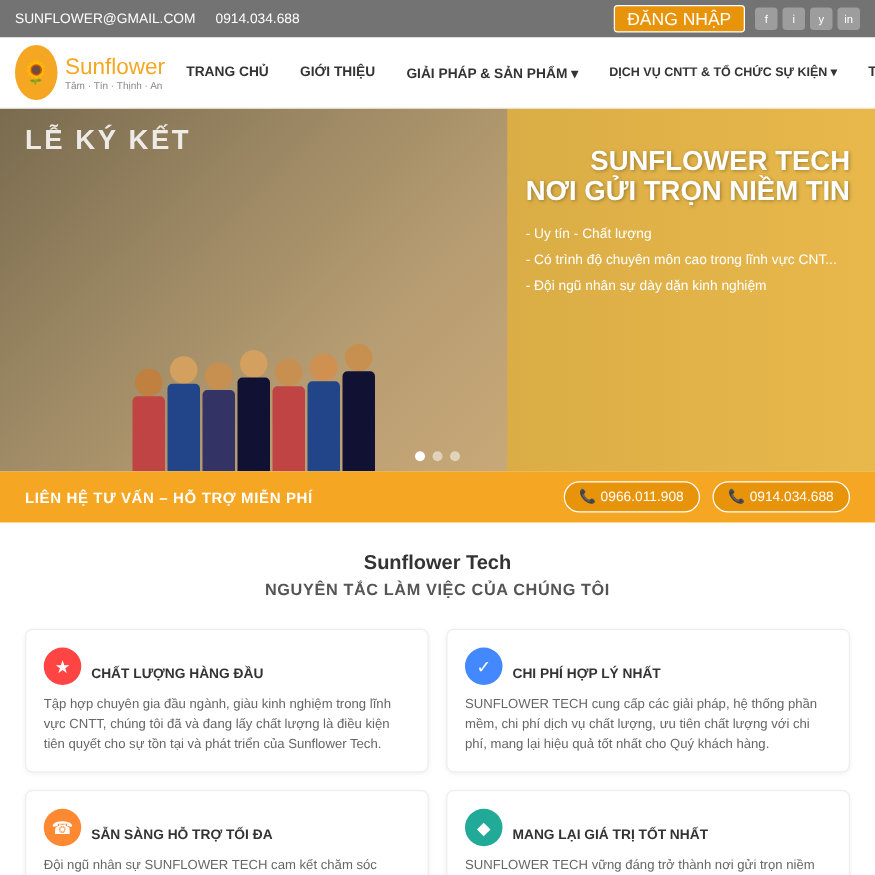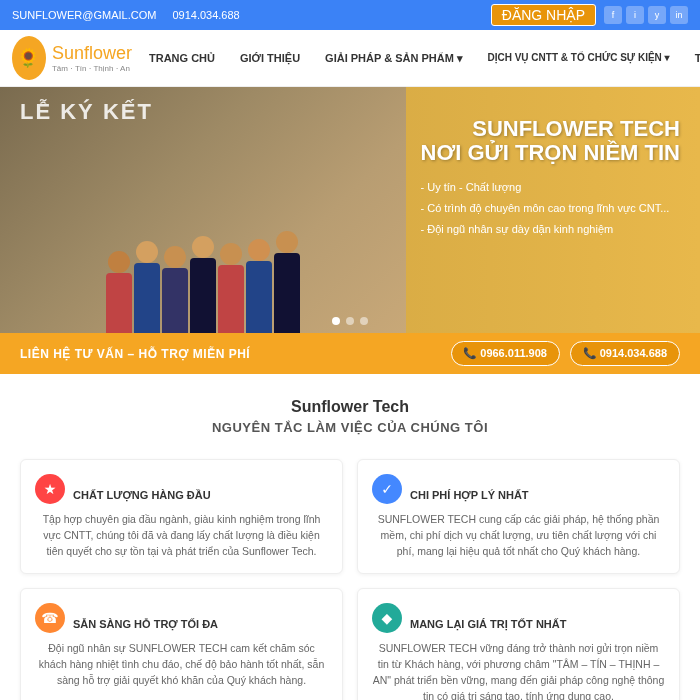--- a/index.html
+++ b/index.html
@@ -1,20 +1,20 @@
 <!DOCTYPE html>
 <html><head>
   <meta charset="utf-8">
   <style>
     * { box-sizing: border-box; margin: 0; padding: 0; }
     body { font-family: Arial, sans-serif; font-size: 13px; color: #333; width: 700px; overflow-x: hidden; }
 
     
     .top-bar {
-      background: #3b82f6;
+      background: #737373;
       display: flex;
       align-items: center;
       justify-content: space-between;
       padding: 4px 12px;
       font-size: 11px;
       color: #fff;
     }
     .top-bar-left { display: flex; gap: 16px; align-items: center; }
     .top-bar-right { display: flex; align-items: center; gap: 8px; }
     .login-btn {
@@ -62,21 +62,21 @@
       color: #333;
       cursor: pointer;
       padding: 4px 5px;
       white-space: nowrap;
       font-weight: 600;
     }
 
     
     .hero {
       position: relative;
-      height: 246px;
+      height: 290px;
       background: linear-gradient(to right, #c9a96e 0%, #d4a843 40%, #e8b84b 100%);
       overflow: hidden;
     }
     .hero-bg {
       position: absolute;
       left: 0; top: 0;
       width: 55%;
       height: 100%;
       background: linear-gradient(135deg, #8c7a5a 0%, #a08c6a 50%, #c4a875 100%);
     }
@@ -186,21 +186,21 @@
       letter-spacing: 0.5px;
     }
     .contact-phones { display: flex; gap: 10px; }
     .phone-btn {
       background: #e8940a;
       border: 1.5px solid #fff;
       color: #fff;
       padding: 5px 12px;
       border-radius: 20px;
       font-size: 11px;
-      font-weight: 700;
+      font-weight: 400;
       cursor: pointer;
       display: flex;
       align-items: center;
       gap: 4px;
     }
 
     
     .section-sunflower {
       padding: 24px 20px 10px;
       text-align: center;
@@ -255,21 +255,20 @@
       font-size: 11px;
       font-weight: 700;
       color: #333;
       text-transform: uppercase;
       margin-top: 12px;
     }
     .principle-desc {
       font-size: 10.5px;
       color: #666;
       line-height: 1.5;
-      text-align: center;
     }
   </style>
 </head>
 <body>
 
 <div class="top-bar">
   <div class="top-bar-left">
     <span>SUNFLOWER@GMAIL.COM</span>
     <span>0914.034.688</span>
   </div>

